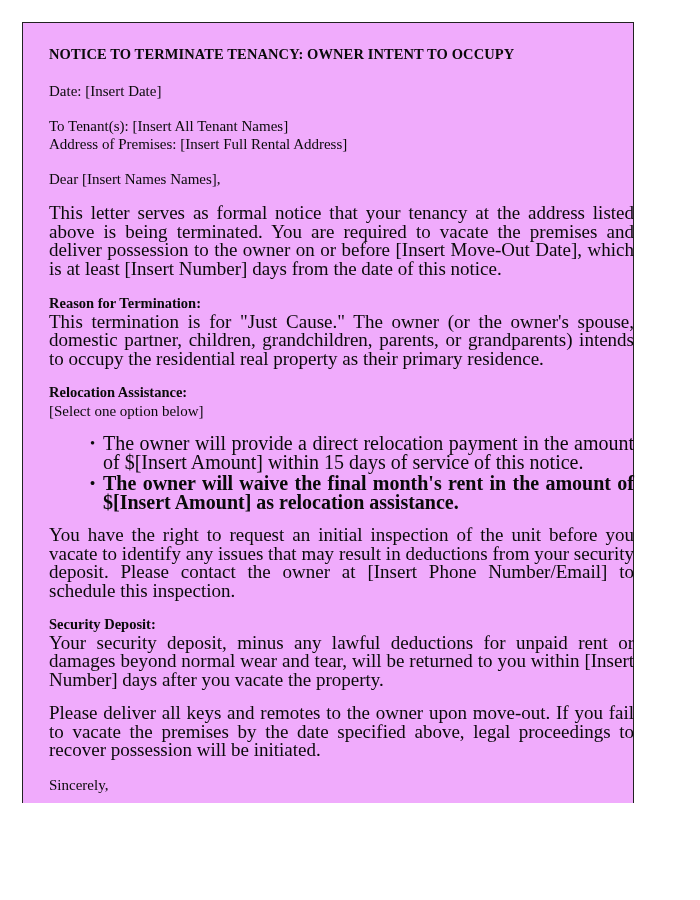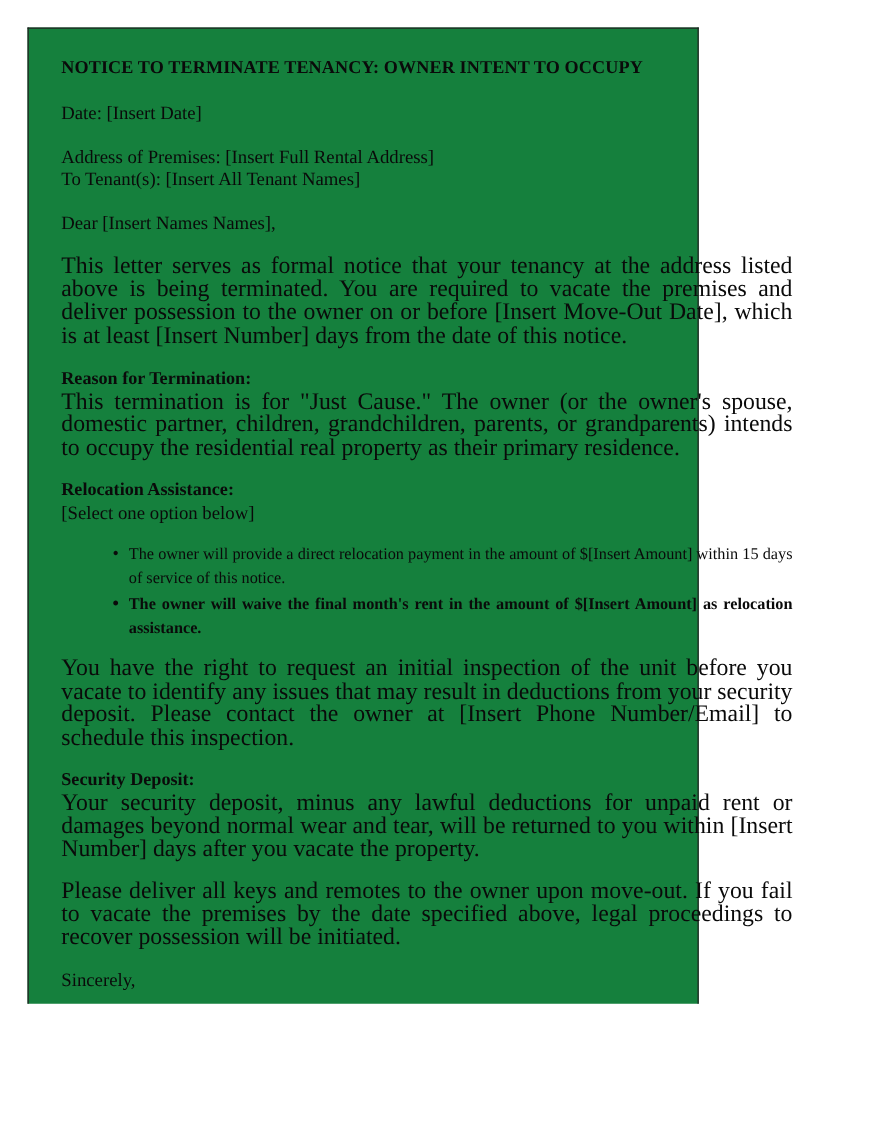--- a/index.html
+++ b/index.html
@@ -13,28 +13,28 @@
     font-family: "Liberation Serif", "DejaVu Serif", serif;
     color: #0a0a0a;
     -webkit-font-smoothing: antialiased;
   }
 
   
   #document-page {
     position: absolute;
     left: 22px;
     top: 22px;
-    width: 537px;          
+    width: 612px;          
     height: 781px;         
     box-sizing: border-box;
     border-top: 1.6px solid #222222;
     border-left: 1.6px solid #222222;
     border-right: 1.6px solid #222222;
     border-bottom: none;
-    background: #15803d;
+    background: #f0abfc;
   }
 
   #document-body {
     position: absolute;
     left: 26px;            
     top: 22px;
     width: 585px;          
   }
 
   .doc-title {
@@ -73,21 +73,21 @@
     margin: 0;
   }
 
   ul.bullet-list {
     margin: 14px 0 14px 0;
     padding: 0 0 0 41px;   
     list-style: none;
   }
   ul.bullet-list > li {
     position: relative;
-    font-size: 13px;
+    font-size: 20px;
     line-height: 18.5px;
     text-align: justify;
     padding-left: 13px;
     margin: 0;
   }
   ul.bullet-list > li::before {
     content: "\2022";
     position: absolute;
     left: 0;
     top: -0.5px;
@@ -105,22 +105,22 @@
 <div id="document-page">
   <div id="document-body">
 
     <h1 class="doc-title">NOTICE TO TERMINATE TENANCY: OWNER INTENT TO OCCUPY</h1>
 
     <div class="block">
       <p class="line">Date: [Insert Date]</p>
     </div>
 
     <div class="block">
+      <p class="line">To Tenant(s): [Insert All Tenant Names]</p>
       <p class="line">Address of Premises: [Insert Full Rental Address]</p>
-      <p class="line">To Tenant(s): [Insert All Tenant Names]</p>
     </div>
 
     <div class="block">
       <p class="line">Dear [Insert Names Names],</p>
     </div>
 
     <div class="block">
       <p class="para">This letter serves as formal notice that your tenancy at the address listed above is being terminated. You are required to vacate the premises and deliver possession to the owner on or before [Insert Move-Out Date], which is at least [Insert Number] days from the date of this notice.</p>
     </div>
 

